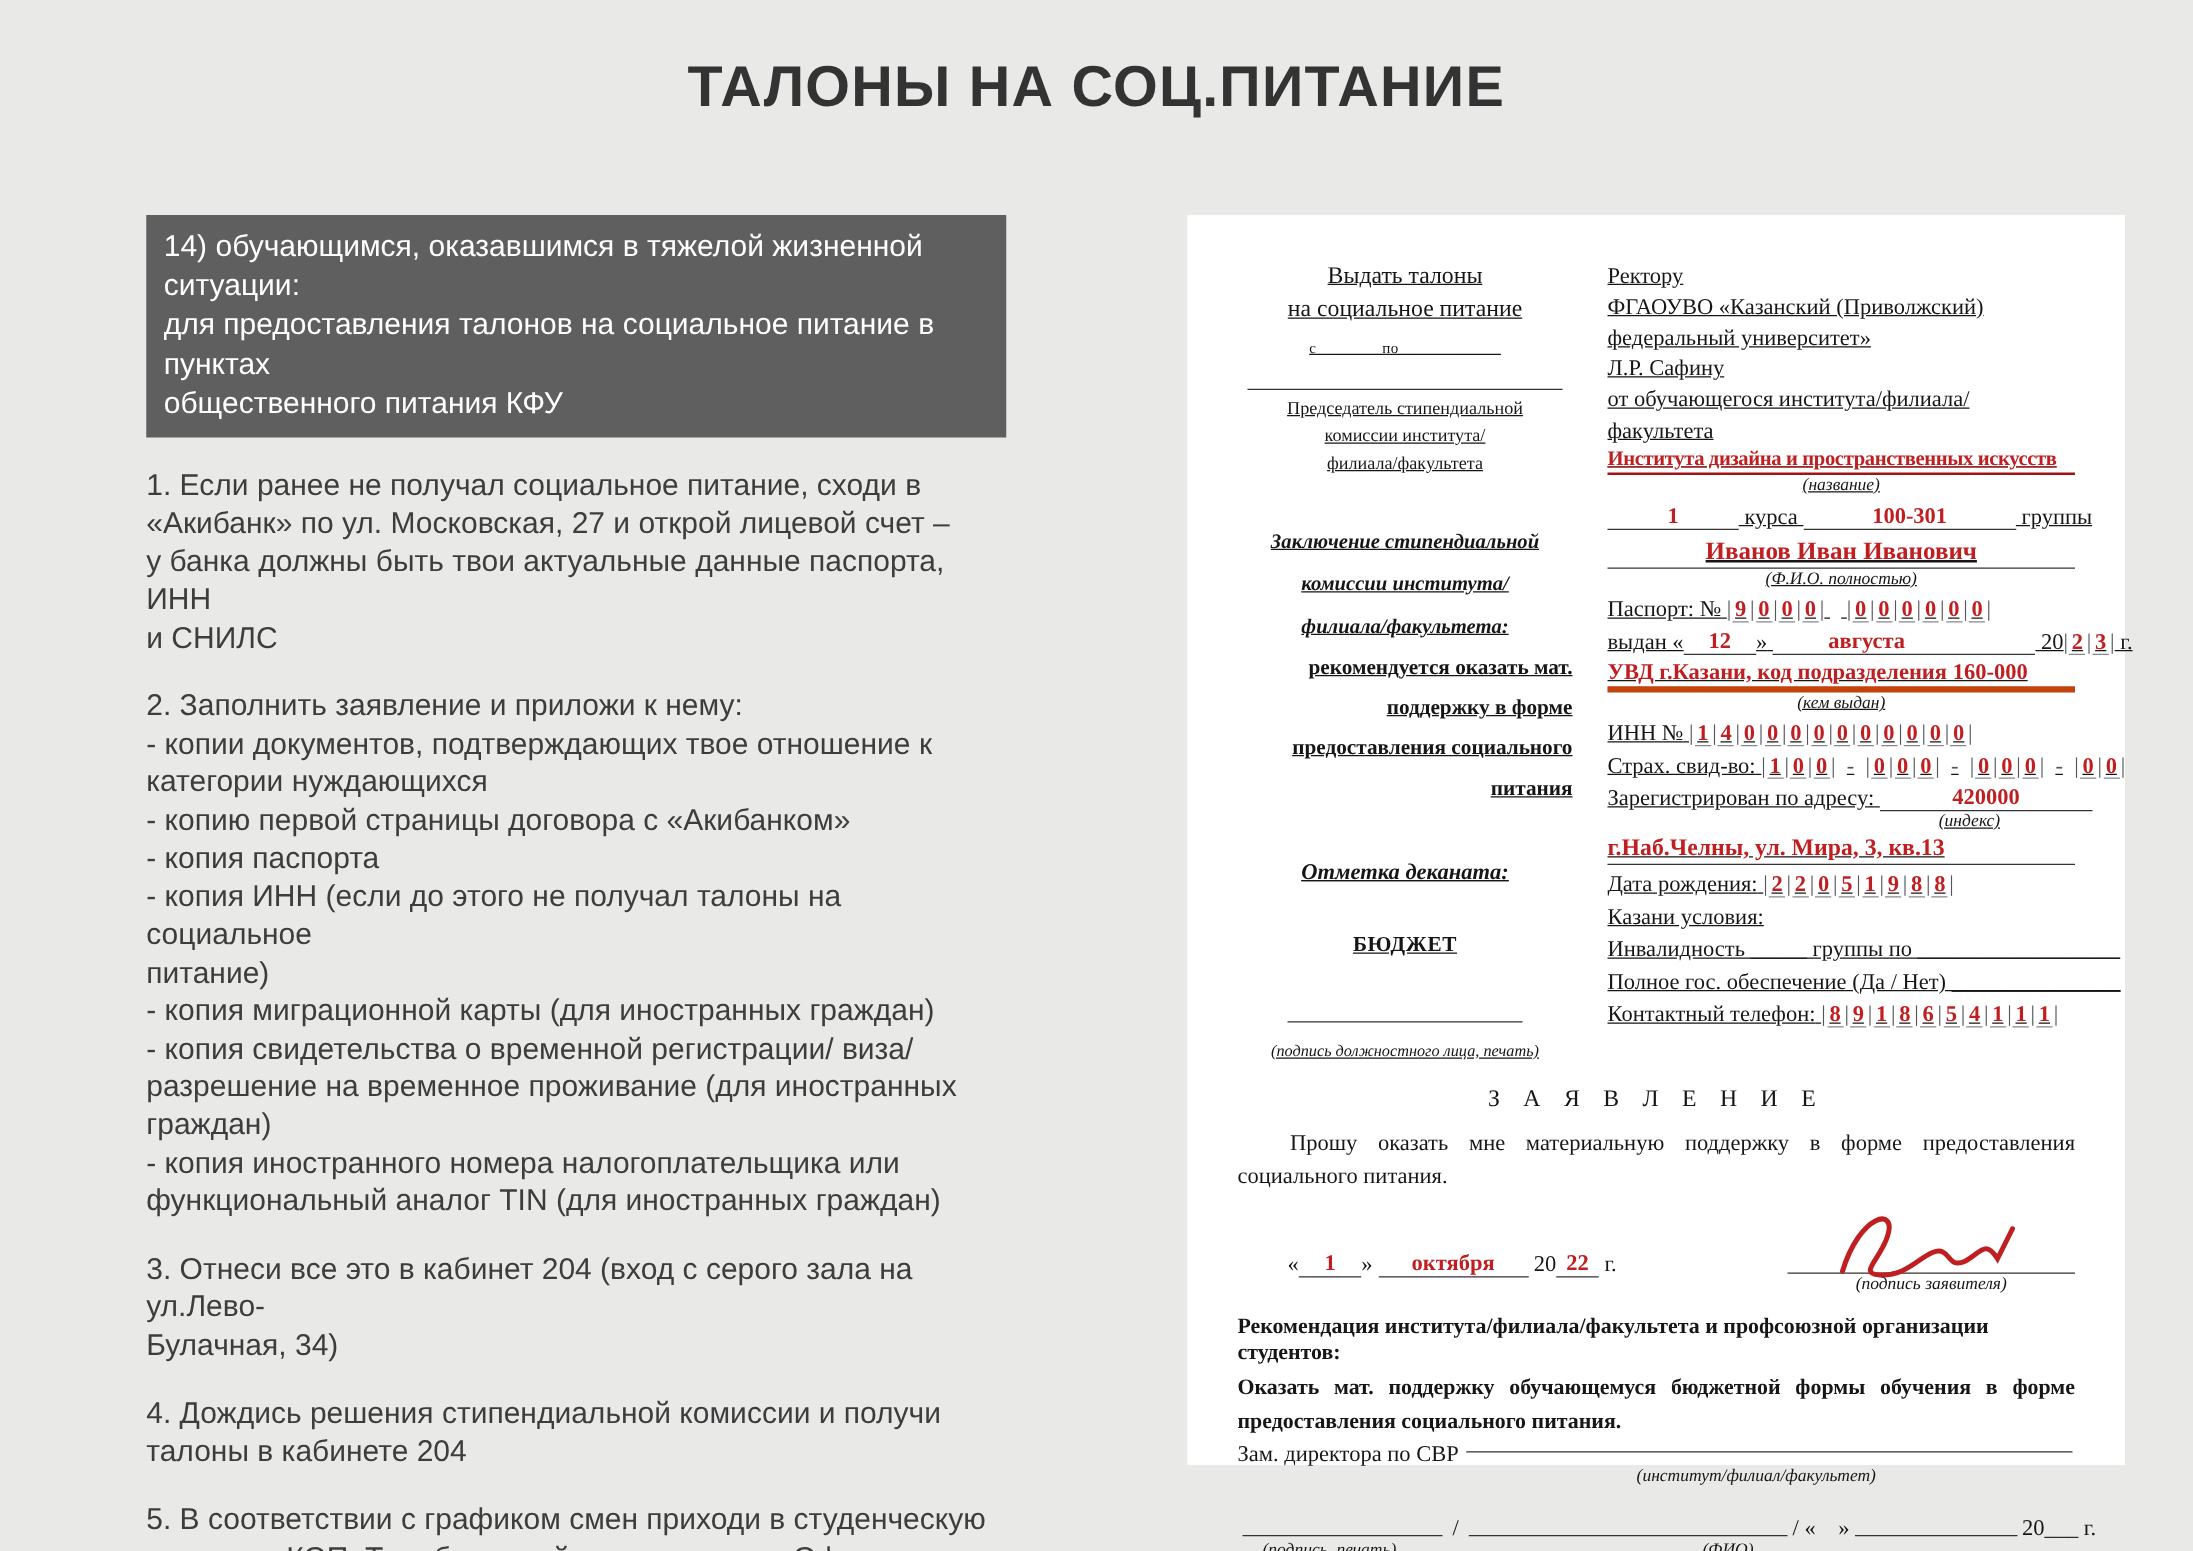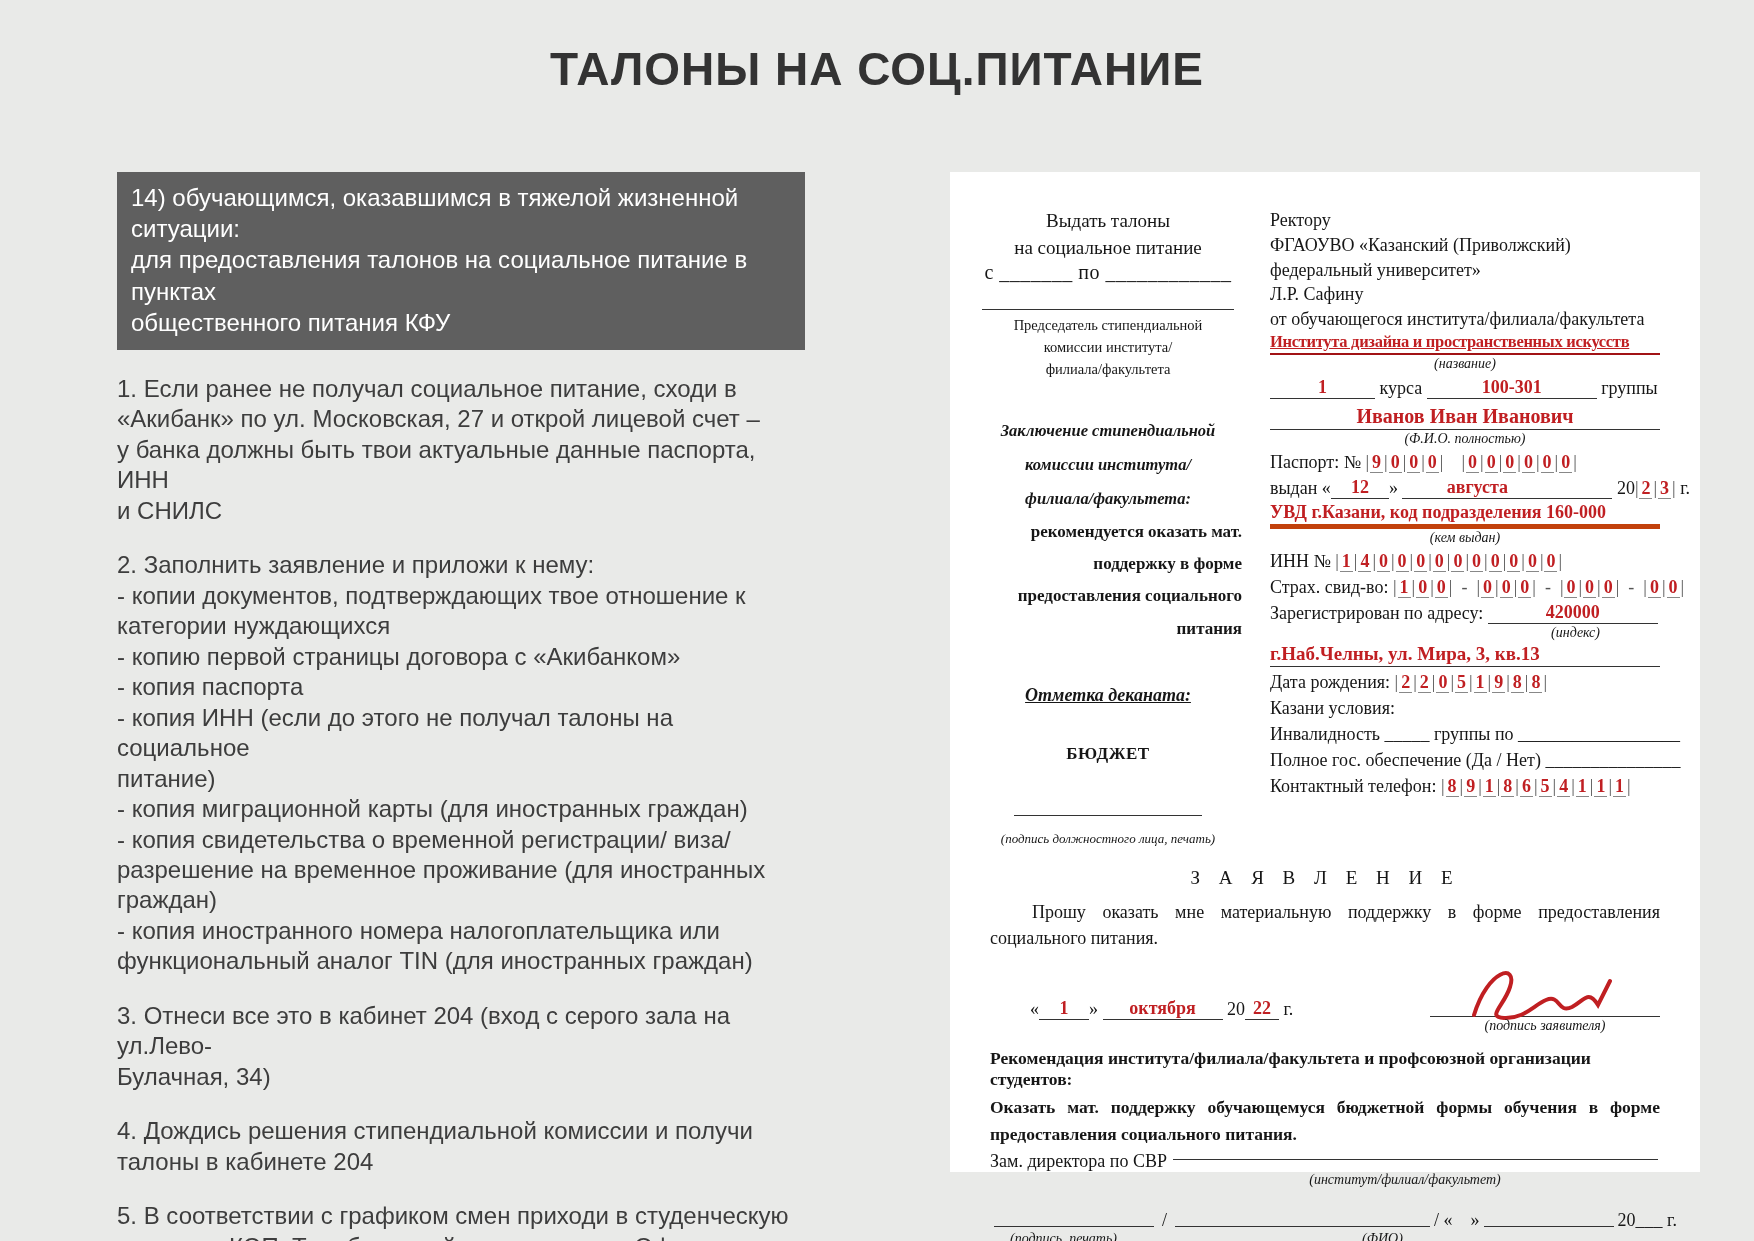--- a/index.html
+++ b/index.html
@@ -21,27 +21,27 @@
   
   .left{position:absolute;left:117px;top:172px;width:690px;color:#3d3d3d;}
   .graybox{background:var(--graybox);color:#fff;font-size:24px;line-height:1.3;
     padding:10px 14px 12px 14px;width:660px;white-space:pre-line;}
   .instr{font-size:24px;line-height:1.27;white-space:pre-line;margin:24px 0 0 0;color:#3d3d3d;}
   .instr.first{}
 
   
   .form{position:absolute;left:950px;top:172px;width:750px;height:1000px;background:#ffffff;
     font-family:"Liberation Serif",serif;color:var(--ink);font-size:18px;box-sizing:border-box;}
-  .ftop{display:flex;padding:36px 40px 0 24px;box-sizing:border-box;}
+  .ftop{display:flex;padding:36px 40px 0 40px;box-sizing:border-box;text-decoration:underline;}
   .fleft{width:268px;flex-shrink:0;text-align:center;}
   .fright{flex:1;padding-left:28px;min-width:0;}
 
   
   .vt{font-size:19px;line-height:1.4;}
-  .vrange{font-size:20px;letter-spacing:0.5px;}
+  .vrange{margin-top:10px;font-size:12px;letter-spacing:0.5px;}
   .vline{margin:24px auto 0 auto;width:94%;border-bottom:1px solid #333;height:1px;}
   .vchair{margin-top:5px;font-size:14.5px;line-height:1.5;}
   .vconc{margin-top:34px;font-size:16.5px;font-weight:bold;font-style:italic;line-height:2.05;}
   .vrec{font-size:17px;font-weight:bold;line-height:1.9;}
   .vdean{margin-top:40px;font-size:18px;font-weight:bold;font-style:italic;text-decoration:underline;}
   .vbudget{margin-top:38px;font-size:17px;font-weight:bold;letter-spacing:0.5px;}
   .vline2{margin:50px auto 0 auto;width:70%;border-bottom:1px solid #333;height:1px;}
   .vcap{margin-top:15px;font-size:13px;font-style:italic;}
 
   

